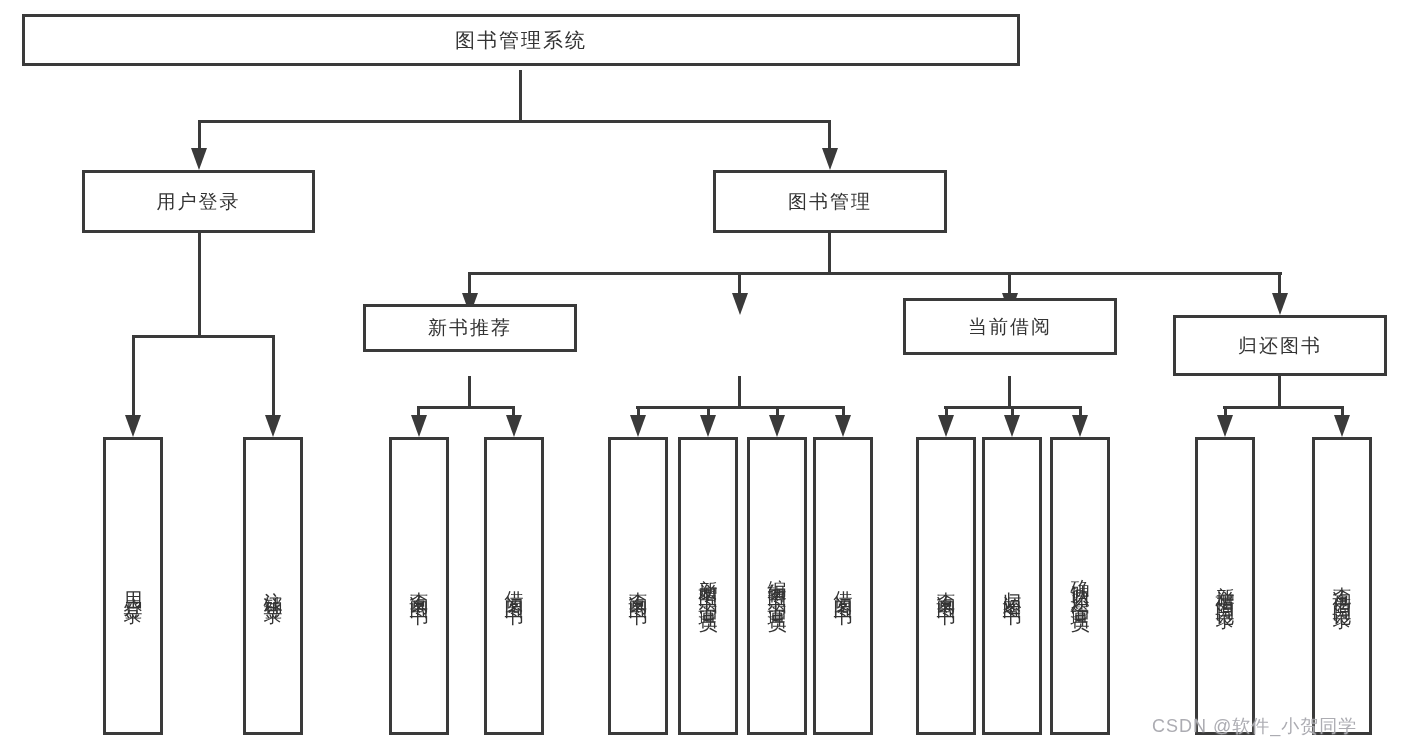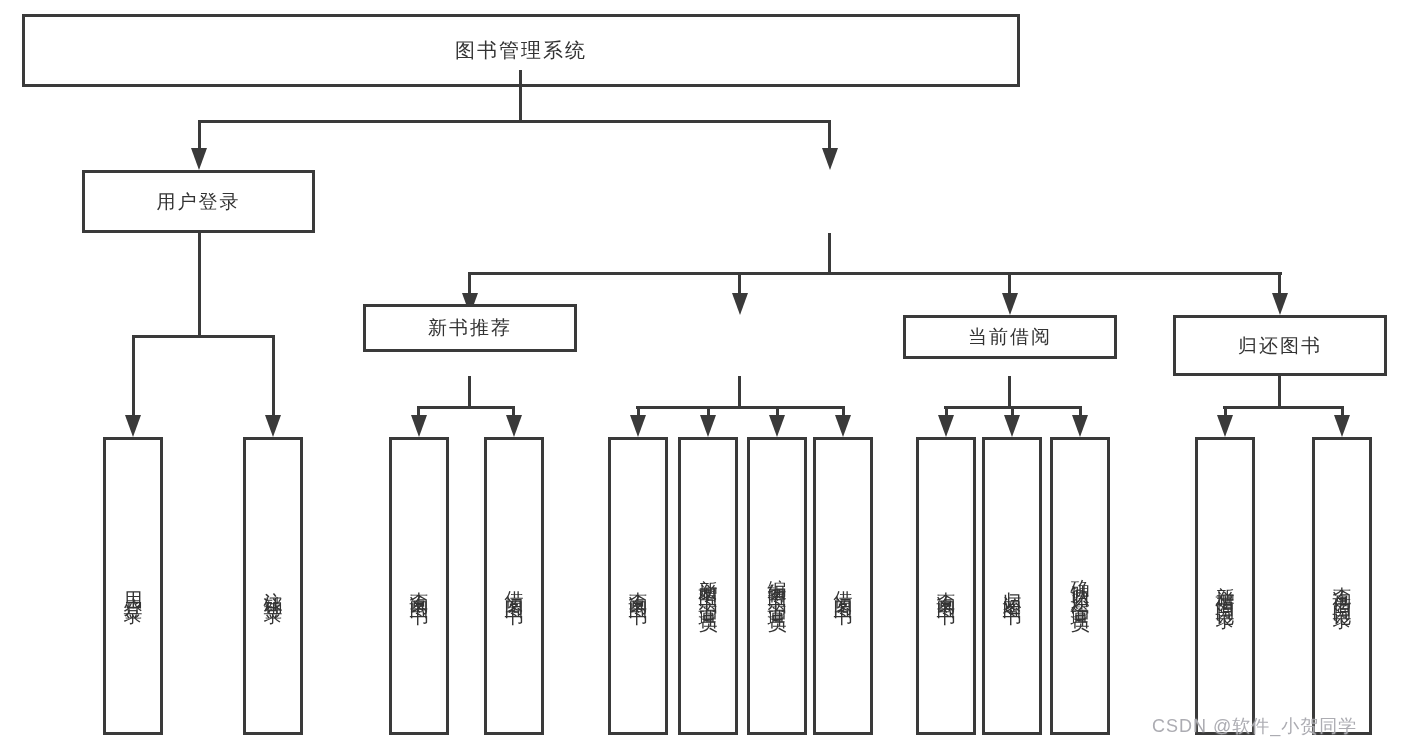--- a/index.html
+++ b/index.html
@@ -63,33 +63,36 @@
     color: rgba(168, 168, 174, 0.95);
     text-shadow: 0 0 2px rgba(255,255,255,0.8);
     white-space: nowrap;
   }
 </style>
 </head>
 <body>
 
 <div id="canvas">
 
-  <div class="box root" style="left:22px; top:14px; width:998px; height:73px;">
+  <div class="box root" style="left:22px; top:14px; width:998px; height:52px;">
     <span>图书管理系统</span>
   </div>
 
   <div class="line-v" style="left:519px; top:70px; height:50px;"></div>
   <div class="line-h" style="left:198px; top:120px; width:633px;"></div>
   <div class="line-v" style="left:198px; top:120px; height:30px;"></div>
   <div class="arrow" style="left:191px; top:148px;"></div>
   <div class="line-v" style="left:828px; top:120px; height:30px;"></div>
   <div class="arrow" style="left:822px; top:148px;"></div>
 
   <div class="box" style="left:82px; top:170px; width:233px; height:63px;">
     <span>用户登录</span>
+  </div>
+  <div class="box" style="left:713px; top:170px; width:234px; height:63px;">
+    <span>图书管理</span>
   </div>
 
   <div class="line-v" style="left:198px; top:233px; height:102px;"></div>
   <div class="line-h" style="left:132px; top:335px; width:143px;"></div>
   <div class="line-v" style="left:132px; top:335px; height:82px;"></div>
   <div class="arrow" style="left:125px; top:415px;"></div>
   <div class="line-v" style="left:272px; top:335px; height:82px;"></div>
   <div class="arrow" style="left:265px; top:415px;"></div>
 
   <div class="line-v" style="left:828px; top:233px; height:39px;"></div>
@@ -99,21 +102,21 @@
   <div class="line-v" style="left:738px; top:272px; height:23px;"></div>
   <div class="arrow" style="left:732px; top:293px;"></div>
   <div class="line-v" style="left:1008px; top:272px; height:23px;"></div>
   <div class="arrow" style="left:1002px; top:293px;"></div>
   <div class="line-v" style="left:1278px; top:272px; height:23px;"></div>
   <div class="arrow" style="left:1272px; top:293px;"></div>
 
   <div class="box" style="left:363px; top:304px; width:214px; height:48px;">
     <span>新书推荐</span>
   </div>
-  <div class="box" style="left:903px; top:315px; width:214px; height:44px;">
+  <div class="box" style="left:903px; top:298px; width:214px; height:57px;">
     <span>当前借阅</span>
   </div>
   <div class="box" style="left:1173px; top:315px; width:214px; height:61px;">
     <span>归还图书</span>
   </div>
 
   <div class="line-v" style="left:468px; top:376px; height:30px;"></div>
   <div class="line-h" style="left:417px; top:406px; width:98px;"></div>
   <div class="line-v" style="left:417px; top:406px; height:11px;"></div>
   <div class="arrow" style="left:411px; top:415px;"></div>

